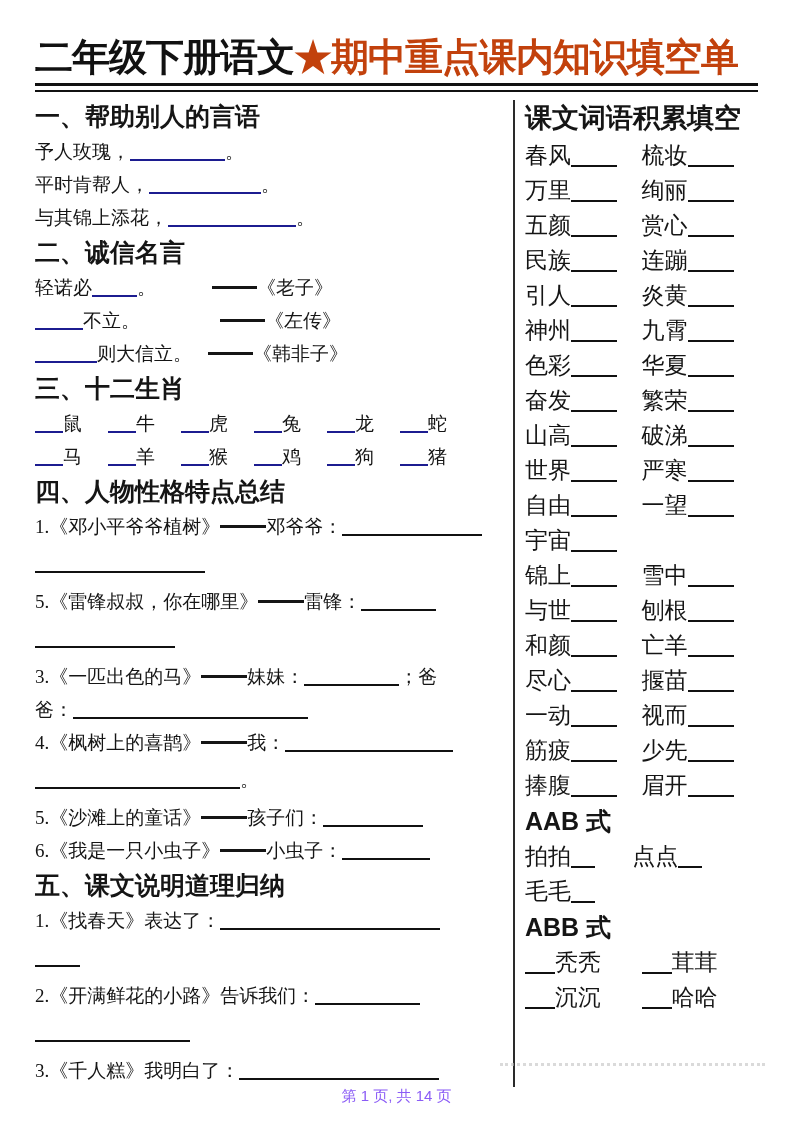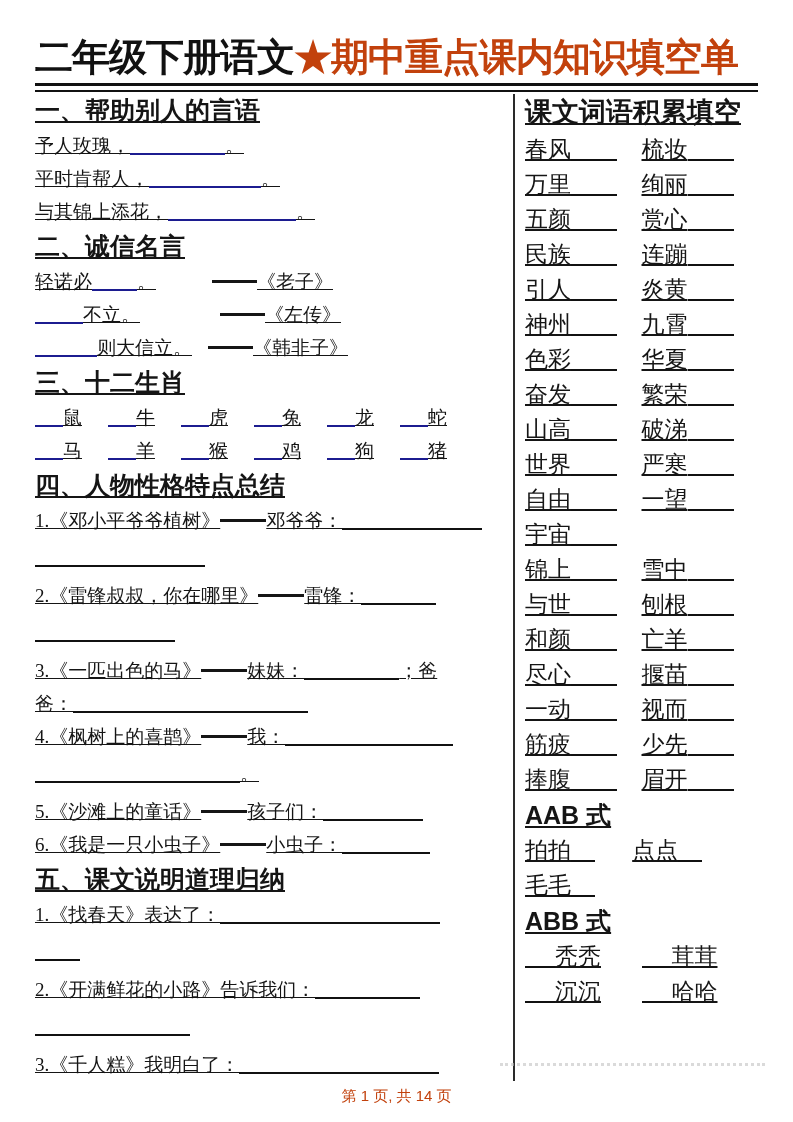--- a/index.html
+++ b/index.html
@@ -5,38 +5,38 @@
   html,body{margin:0;padding:0;background:#888;}
   .page{
     width:793px;height:1122px;background:#ffffff;margin:0 auto;
     font-family:"Liberation Serif","DejaVu Serif",serif;color:#151515;
     position:relative;box-sizing:border-box;padding:34px 35px 0 35px;overflow:hidden;
   }
   .title-row{white-space:nowrap;font-weight:bold;font-size:38px;line-height:46px;letter-spacing:-1px;}
   .title-black{color:#111111;}
   .title-red{color:#c2410c;}
   .title-rule{height:4px;border-top:3px solid #111;border-bottom:2px solid #111;margin-top:3px;}
-  .content{display:flex;align-items:stretch;text-decoration:underline;}
+  .content{display:flex;margin-top:6px;align-items:stretch;}
   .left-col{width:478px;flex:0 0 478px;}
   .col-divider{flex:0 0 0;border-left:2px solid #2a2a2a;margin:2px 0 0 0;}
   .right-col{flex:1 1 auto;padding-left:10px;min-width:0;}
   .sec-heading{font-size:25px;font-weight:bold;line-height:37px;white-space:nowrap;}
   .line{font-size:19px;line-height:33px;white-space:nowrap;}
   .line.wrap{line-height:42px;}
   .blank{display:inline-block;border-bottom:2px solid #111;height:1em;vertical-align:-0.18em;}
   .blank.blue{border-bottom-color:#1c1c90;}
   .dash{display:inline-block;border-bottom:3px solid #151515;height:0;vertical-align:0.26em;}
   .gapsp{display:inline-block;height:1px;}
   .right-heading{font-size:27px;font-weight:bold;line-height:40px;white-space:nowrap;}
   .sub-heading{font-size:25px;font-weight:bold;line-height:36px;white-space:nowrap;font-family:"Liberation Sans","DejaVu Sans",sans-serif;}
   .vrow{display:flex;font-size:23px;line-height:35px;}
   .vcell{width:50%;white-space:nowrap;}
   .vrow.aab .vcell{width:46%;}
   .footer{position:absolute;left:0;bottom:16px;width:100%;text-align:center;
-    font-family:"Liberation Sans","DejaVu Sans",sans-serif;font-size:15px;color:#c2410c;}
+    font-family:"Liberation Sans","DejaVu Sans",sans-serif;font-size:15px;color:#8b5cf6;}
   .watermark-remnant{position:absolute;left:500px;top:1063px;width:265px;height:0;
     border-top:3px dotted #c2c2c2;opacity:.6;}
 </style>
 </head>
 <body>
 
 <div class="page">
   <div class="title-row">
     <span class="title-black">二年级下册语文</span><span class="title-red">★期中重点课内知识填空单</span>
   </div>
@@ -51,21 +51,21 @@
         <div class="sec-heading">二、诚信名言</div>
         <div class="line"><span class="t">轻诺必</span><span class="blank blue" style="width: 45px;"></span><span class="t">。</span><span class="gapsp" style="width: 56px;"></span><span class="dash" style="width: 45px;"></span><span class="t">《老子》</span></div>
         <div class="line"><span class="blank blue" style="width: 48px;"></span><span class="t">不立。</span><span class="gapsp" style="width: 80px;"></span><span class="dash" style="width: 45px;"></span><span class="t">《左传》</span></div>
         <div class="line"><span class="blank blue" style="width: 62px;"></span><span class="t">则大信立。</span><span class="gapsp" style="width: 16px;"></span><span class="dash" style="width: 45px;"></span><span class="t">《韩非子》</span></div>
         <div class="sec-heading">三、十二生肖</div>
         <div class="line"><span class="blank blue" style="width: 28px;"></span><span class="t">鼠</span><span class="gapsp" style="width: 26px;"></span><span class="blank blue" style="width: 28px;"></span><span class="t">牛</span><span class="gapsp" style="width: 26px;"></span><span class="blank blue" style="width: 28px;"></span><span class="t">虎</span><span class="gapsp" style="width: 26px;"></span><span class="blank blue" style="width: 28px;"></span><span class="t">兔</span><span class="gapsp" style="width: 26px;"></span><span class="blank blue" style="width: 28px;"></span><span class="t">龙</span><span class="gapsp" style="width: 26px;"></span><span class="blank blue" style="width: 28px;"></span><span class="t">蛇</span></div>
         <div class="line"><span class="blank blue" style="width: 28px;"></span><span class="t">马</span><span class="gapsp" style="width: 26px;"></span><span class="blank blue" style="width: 28px;"></span><span class="t">羊</span><span class="gapsp" style="width: 26px;"></span><span class="blank blue" style="width: 28px;"></span><span class="t">猴</span><span class="gapsp" style="width: 26px;"></span><span class="blank blue" style="width: 28px;"></span><span class="t">鸡</span><span class="gapsp" style="width: 26px;"></span><span class="blank blue" style="width: 28px;"></span><span class="t">狗</span><span class="gapsp" style="width: 26px;"></span><span class="blank blue" style="width: 28px;"></span><span class="t">猪</span></div>
         <div class="sec-heading">四、人物性格特点总结</div>
         <div class="line"><span class="t">1.《邓小平爷爷植树》</span><span class="dash" style="width: 46px;"></span><span class="t">邓爷爷：</span><span class="blank" style="width: 140px;"></span></div>
         <div class="line wrap"><span class="blank" style="width: 170px;"></span></div>
-        <div class="line"><span class="t">2.《雷锋叔叔，你在哪里》</span><span class="dash" style="width: 46px;"></span><span class="t">雷锋：</span><span class="blank" style="width: 75px;"></span></div>
+        <div class="line"><span class="t">5.《雷锋叔叔，你在哪里》</span><span class="dash" style="width: 46px;"></span><span class="t">雷锋：</span><span class="blank" style="width: 75px;"></span></div>
         <div class="line wrap"><span class="blank" style="width: 140px;"></span></div>
         <div class="line"><span class="t">3.《一匹出色的马》</span><span class="dash" style="width: 46px;"></span><span class="t">妹妹：</span><span class="blank" style="width: 95px;"></span><span class="t">；爸</span></div>
         <div class="line"><span class="t">爸：</span><span class="blank" style="width: 235px;"></span></div>
         <div class="line"><span class="t">4.《枫树上的喜鹊》</span><span class="dash" style="width: 46px;"></span><span class="t">我：</span><span class="blank" style="width: 168px;"></span></div>
         <div class="line wrap"><span class="blank" style="width: 205px;"></span><span class="t">。</span></div>
         <div class="line"><span class="t">5.《沙滩上的童话》</span><span class="dash" style="width: 46px;"></span><span class="t">孩子们：</span><span class="blank" style="width: 100px;"></span></div>
         <div class="line"><span class="t">6.《我是一只小虫子》</span><span class="dash" style="width: 46px;"></span><span class="t">小虫子：</span><span class="blank" style="width: 88px;"></span></div>
         <div class="sec-heading">五、课文说明道理归纳</div>
         <div class="line"><span class="t">1.《找春天》表达了：</span><span class="blank" style="width: 220px;"></span></div>
         <div class="line wrap"><span class="blank" style="width: 45px;"></span></div>

